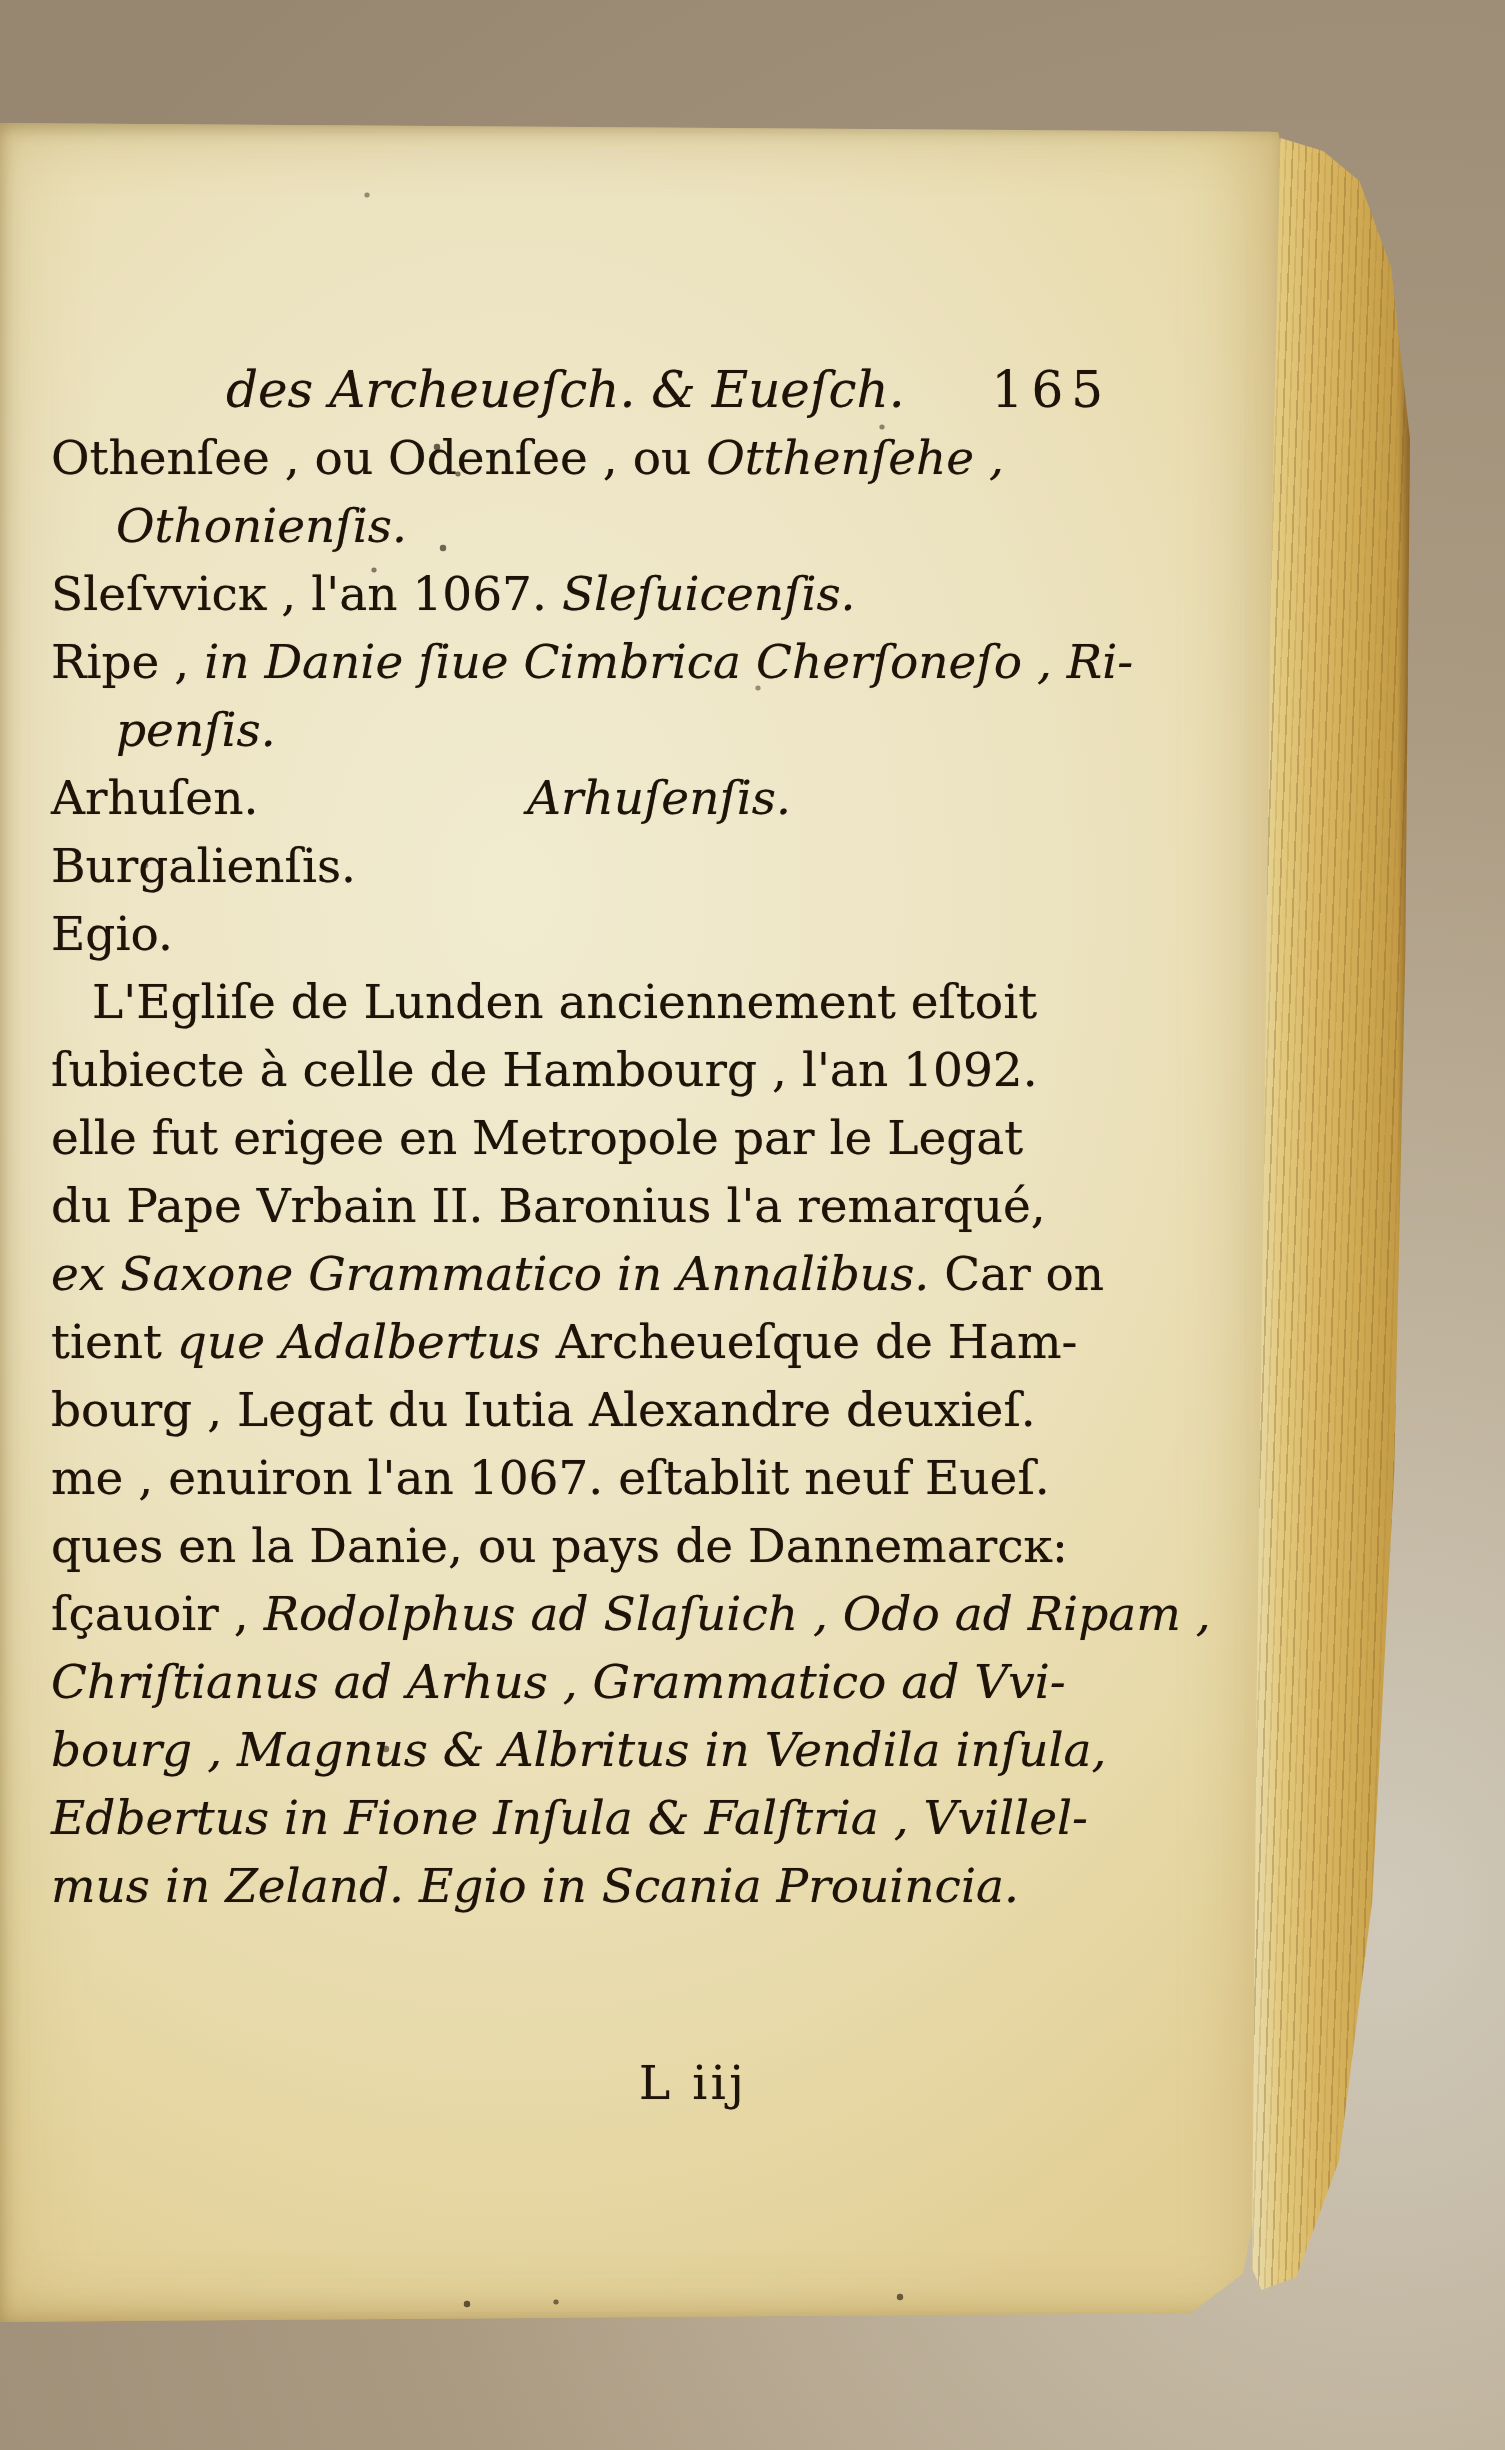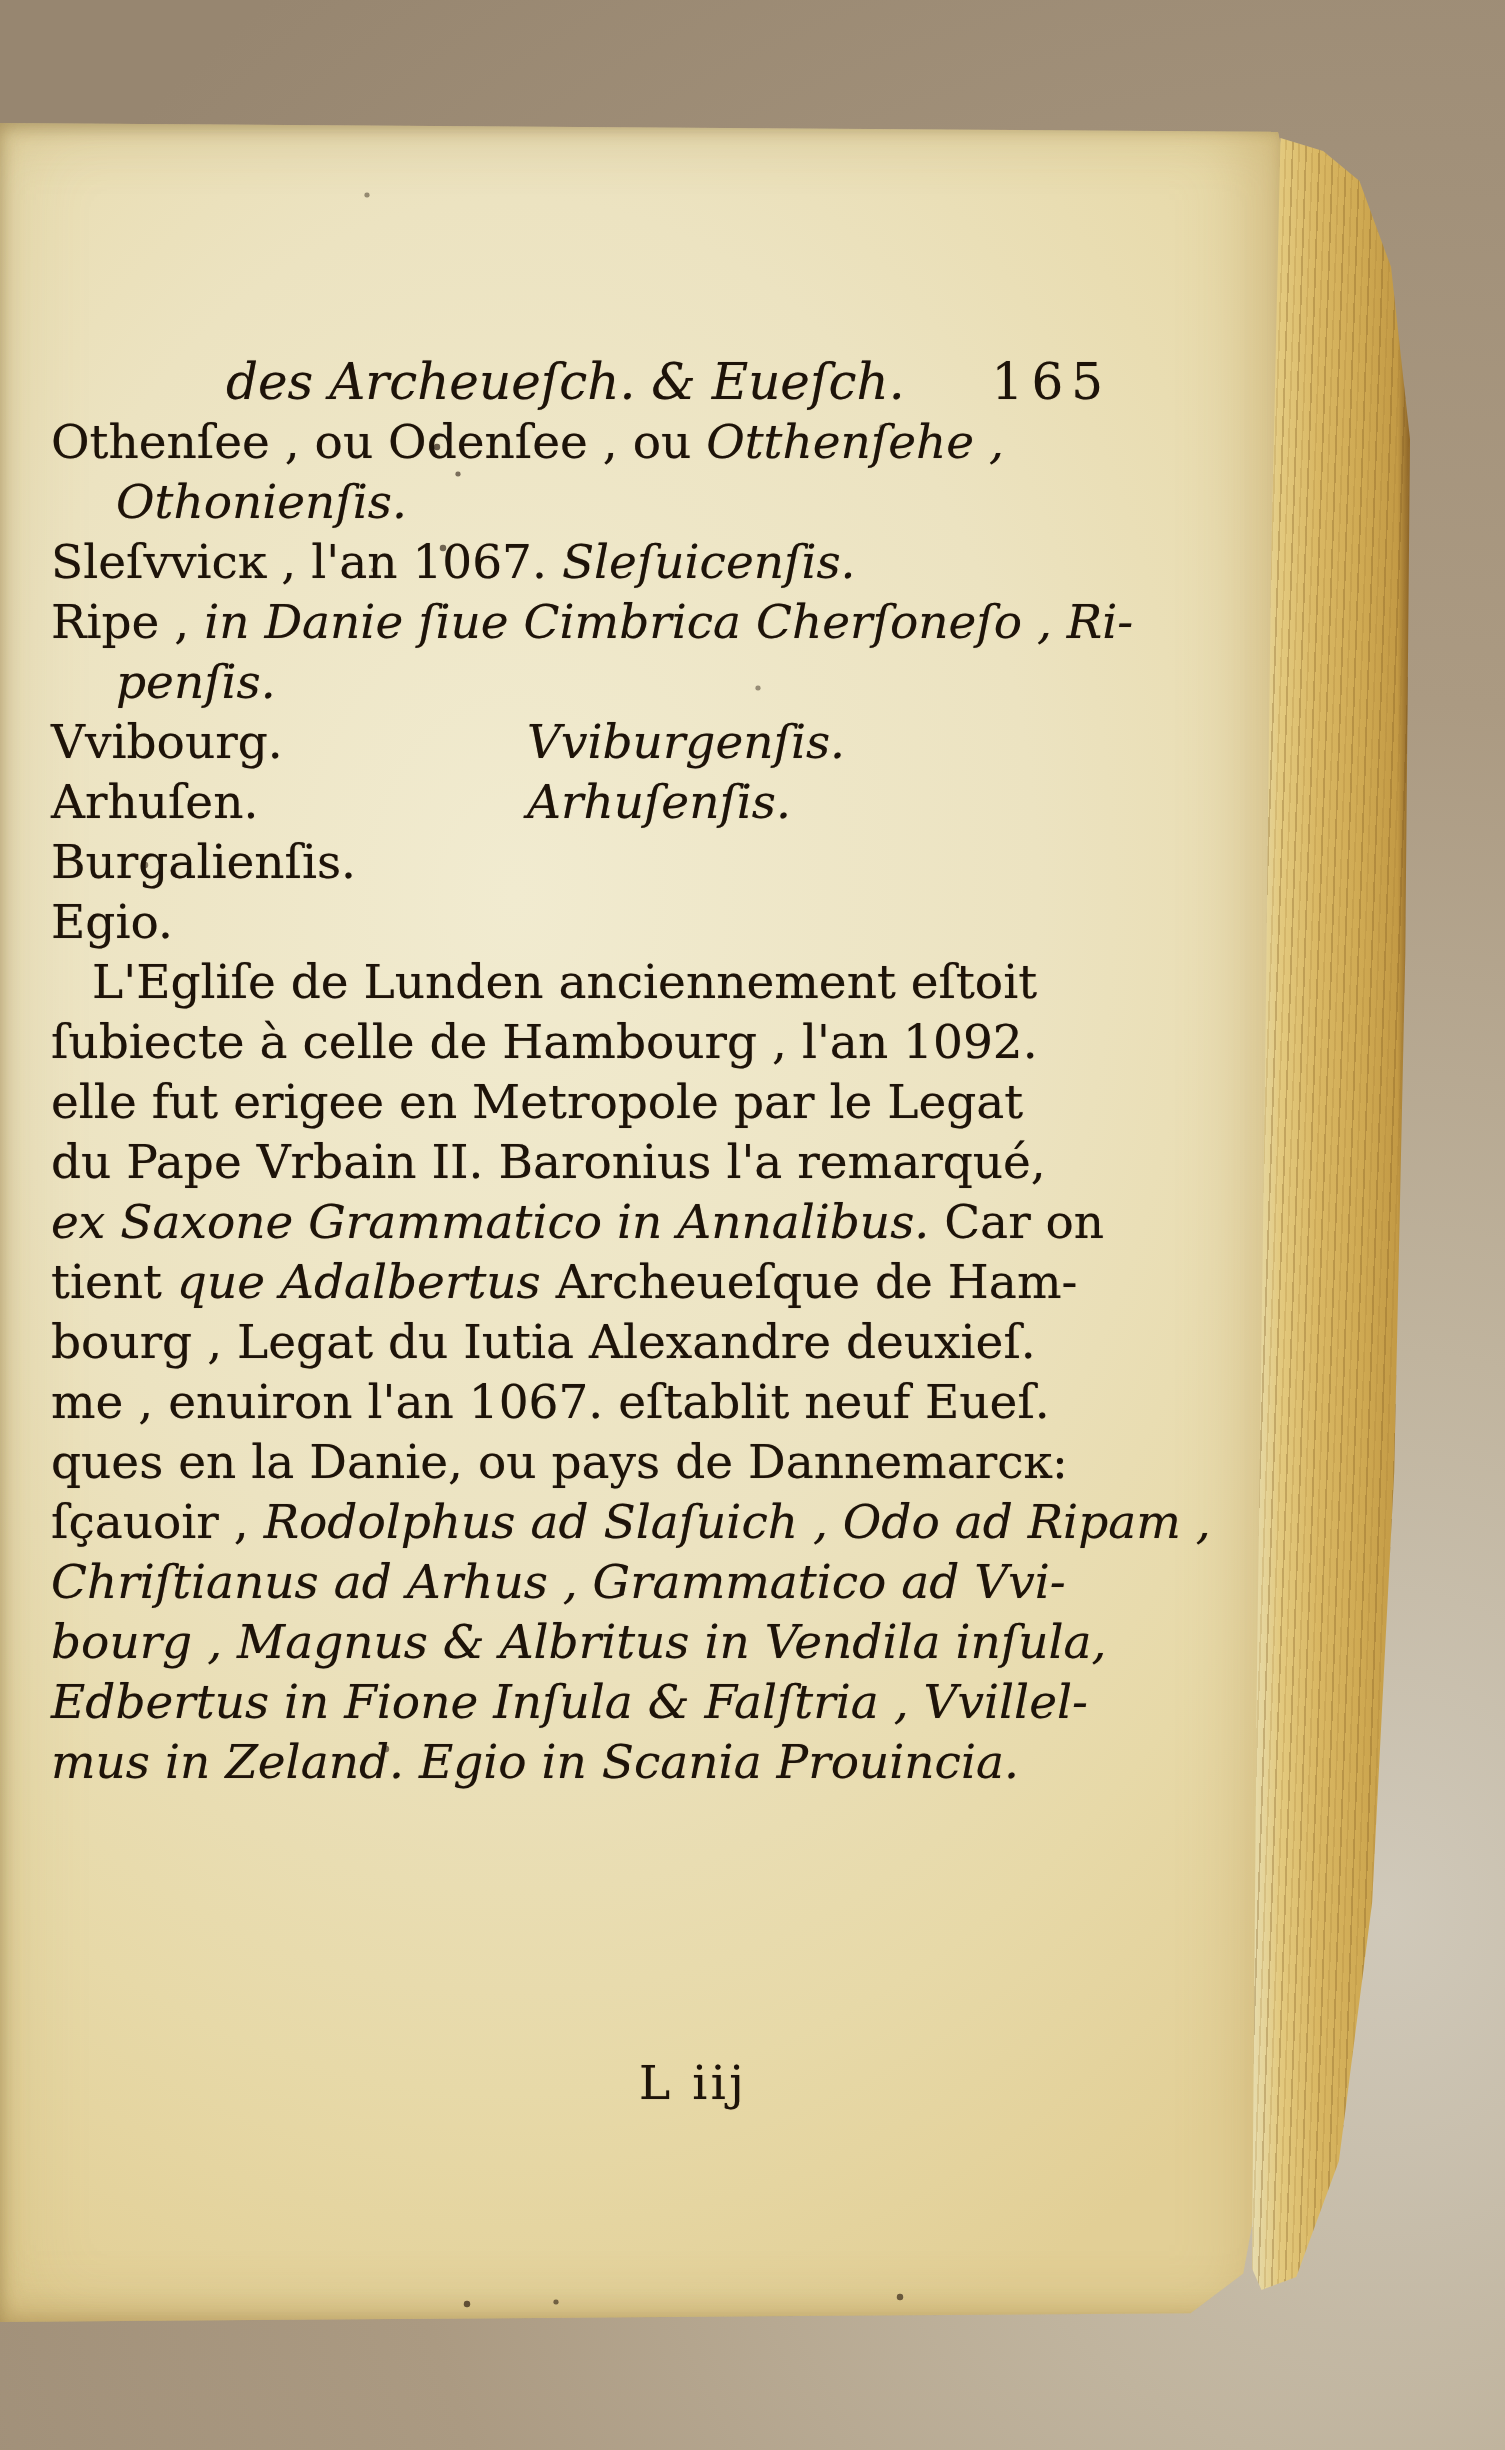--- a/index.html
+++ b/index.html
@@ -72,20 +72,21 @@
     left:51px;top:229px;
     width:1024px;
     color:var(--ink);
     font-size:47px;
     text-shadow:0 0 0.7px rgba(42,28,12,.55);
   }
   .line{
     position:relative;
     height:60px;line-height:60px;
     white-space:nowrap;
+    margin-top:8px;
   }
   .header-line{
     font-style:italic;
     font-size:50px;
     padding-left:175px;
   }
   .page-num{
     font-style:normal;
     margin-left:87px;
     letter-spacing:8.1px;
@@ -130,21 +131,20 @@
   <div class="page">
     <div class="page-shade"></div>
     <div class="specks"></div>
     <div class="text-block">
       <div class="line header-line"><span>des Archeueſch. &amp; Eueſch.</span><span class="page-num">165</span></div>
     <div class="line"><span class="ro">Othenſee , ou Odenſee , ou </span><span class="it">Otthenſehe ,</span></div>
         <div class="line indent"><span class="it">Othonienſis.</span></div>
         <div class="line"><span class="ro">Sleſvvicĸ , l'an 1067. </span><span class="it">Sleſuicenſis.</span></div>
         <div class="line"><span class="ro">Ripe , </span><span class="it">in Danie ſiue Cimbrica Cherſoneſo , Ri-</span></div>
         <div class="line indent"><span class="it">penſis.</span></div>
-        <div class="line"><span class="ro">Vvibourg.</span><span class="it col2">Vviburgenſis.</span></div>
         <div class="line"><span class="ro">Arhuſen.</span><span class="it col2">Arhuſenſis.</span></div>
         <div class="line"><span class="ro">Burgalienſis.</span></div>
         <div class="line"><span class="ro">Egio.</span></div>
         <div class="line para"><span class="ro">L'Egliſe de Lunden anciennement eſtoit</span></div>
         <div class="line"><span class="ro">ſubiecte à celle de Hambourg , l'an 1092.</span></div>
         <div class="line"><span class="ro">elle fut erigee en Metropole par le Legat</span></div>
         <div class="line"><span class="ro">du Pape Vrbain II. Baronius l'a remarqué,</span></div>
         <div class="line"><span class="it">ex Saxone Grammatico in Annalibus.</span><span class="ro"> Car on</span></div>
         <div class="line"><span class="ro">tient </span><span class="it">que Adalbertus </span><span class="ro">Archeueſque de Ham-</span></div>
         <div class="line"><span class="ro">bourg , Legat du Iutia Alexandre deuxieſ.</span></div>

